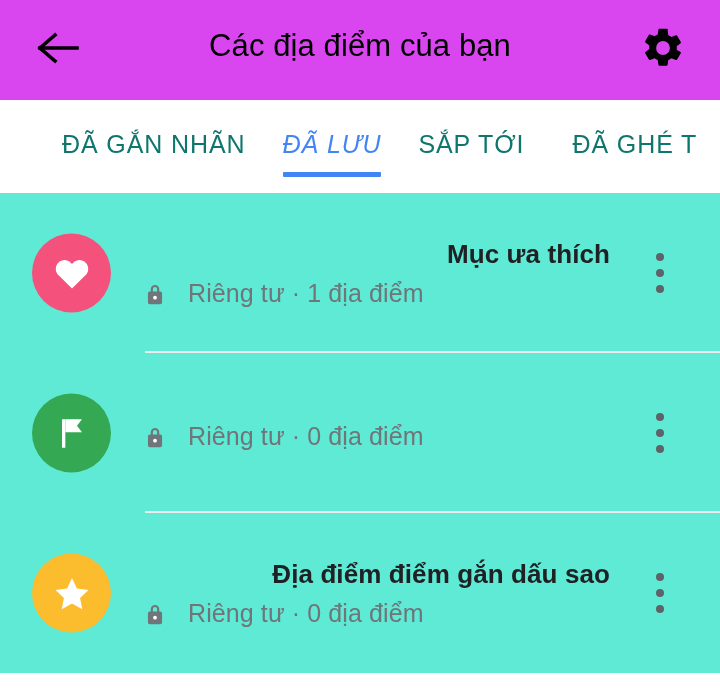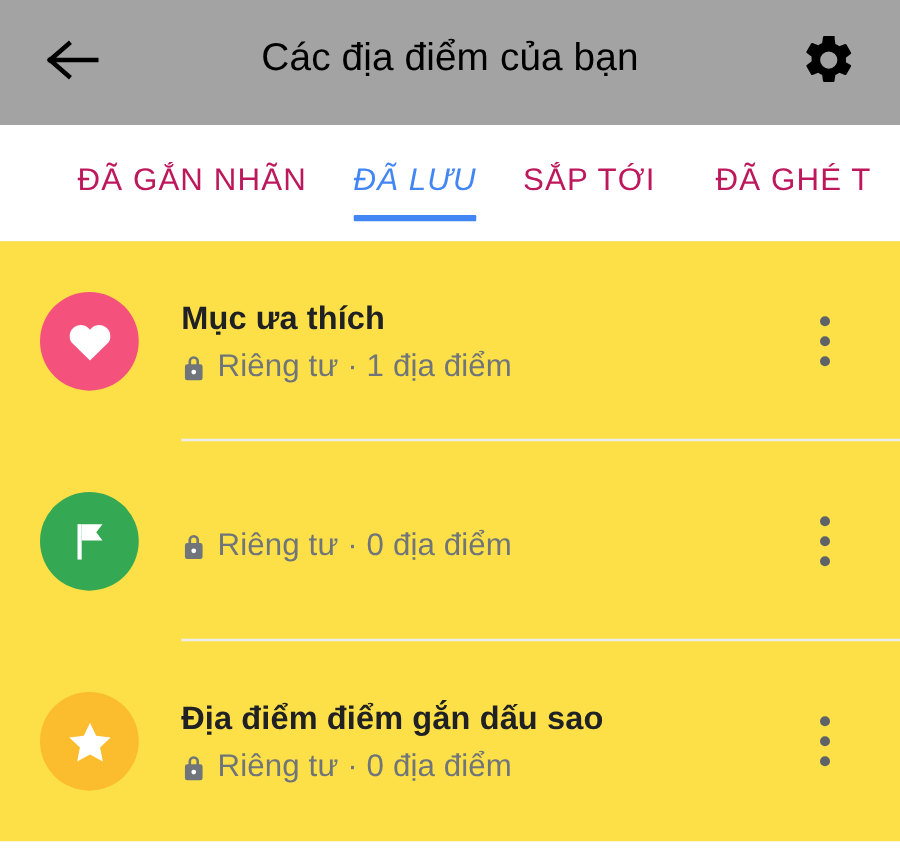--- a/index.html
+++ b/index.html
@@ -13,21 +13,21 @@
     font-family: "Liberation Sans", sans-serif;
     -webkit-font-smoothing: antialiased;
     overflow: hidden;
     position: relative;
   }
 
   
   .appbar {
     position: relative;
     height: 100px;
-    background: #a3a3a3;
+    background: #d946ef;
     display: flex;
     align-items: center;
   }
   .back-btn {
     position: absolute;
     left: 26px;
     top: 22px;
     width: 66px;
     height: 52px;
     display: flex;
@@ -87,21 +87,21 @@
     margin-right: 37px;
     display: flex;
     align-items: flex-start;
     cursor: pointer;
   }
   .tab:last-child { margin-right: 0; margin-left: 11px; }
   .tab-label {
     font-size: 25px;
     line-height: 65px;
     letter-spacing: 0.9px;
-    color: #be185d;
+    color: #0f766e;
     font-weight: 400;
     padding-top: 12px;
   }
   .tab.active .tab-label {
     color: #4285F4;
     font-weight: 500;
     font-style: italic;
   }
   .tab-underline {
     position: absolute;
@@ -111,21 +111,22 @@
     height: 5px;
     background: #4285F4;
     border-radius: 1px;
     display: none;
   }
   .tab.active .tab-underline { display: block; }
 
   
   .list {
     position: relative;
-    background: #fde047;
+    background: #5eead4;
+    text-align: right;
   }
   .list-item {
     position: relative;
     height: 160px;
     display: flex;
     align-items: center;
     cursor: pointer;
   }
   .item-avatar {
     position: absolute;
@@ -156,20 +157,21 @@
     letter-spacing: 0.1px;
   }
   .item-sub {
     margin-top: 7px;
     font-size: 25px;
     line-height: 31px;
     color: #70757a;
     display: flex;
     align-items: center;
     letter-spacing: 0.1px;
+    gap: 14px;
   }
   .lock-icon {
     display: inline-flex;
     align-items: center;
     margin-right: 9px;
     position: relative;
     top: 1px;
   }
   .lock-icon svg { display: block; }
 

